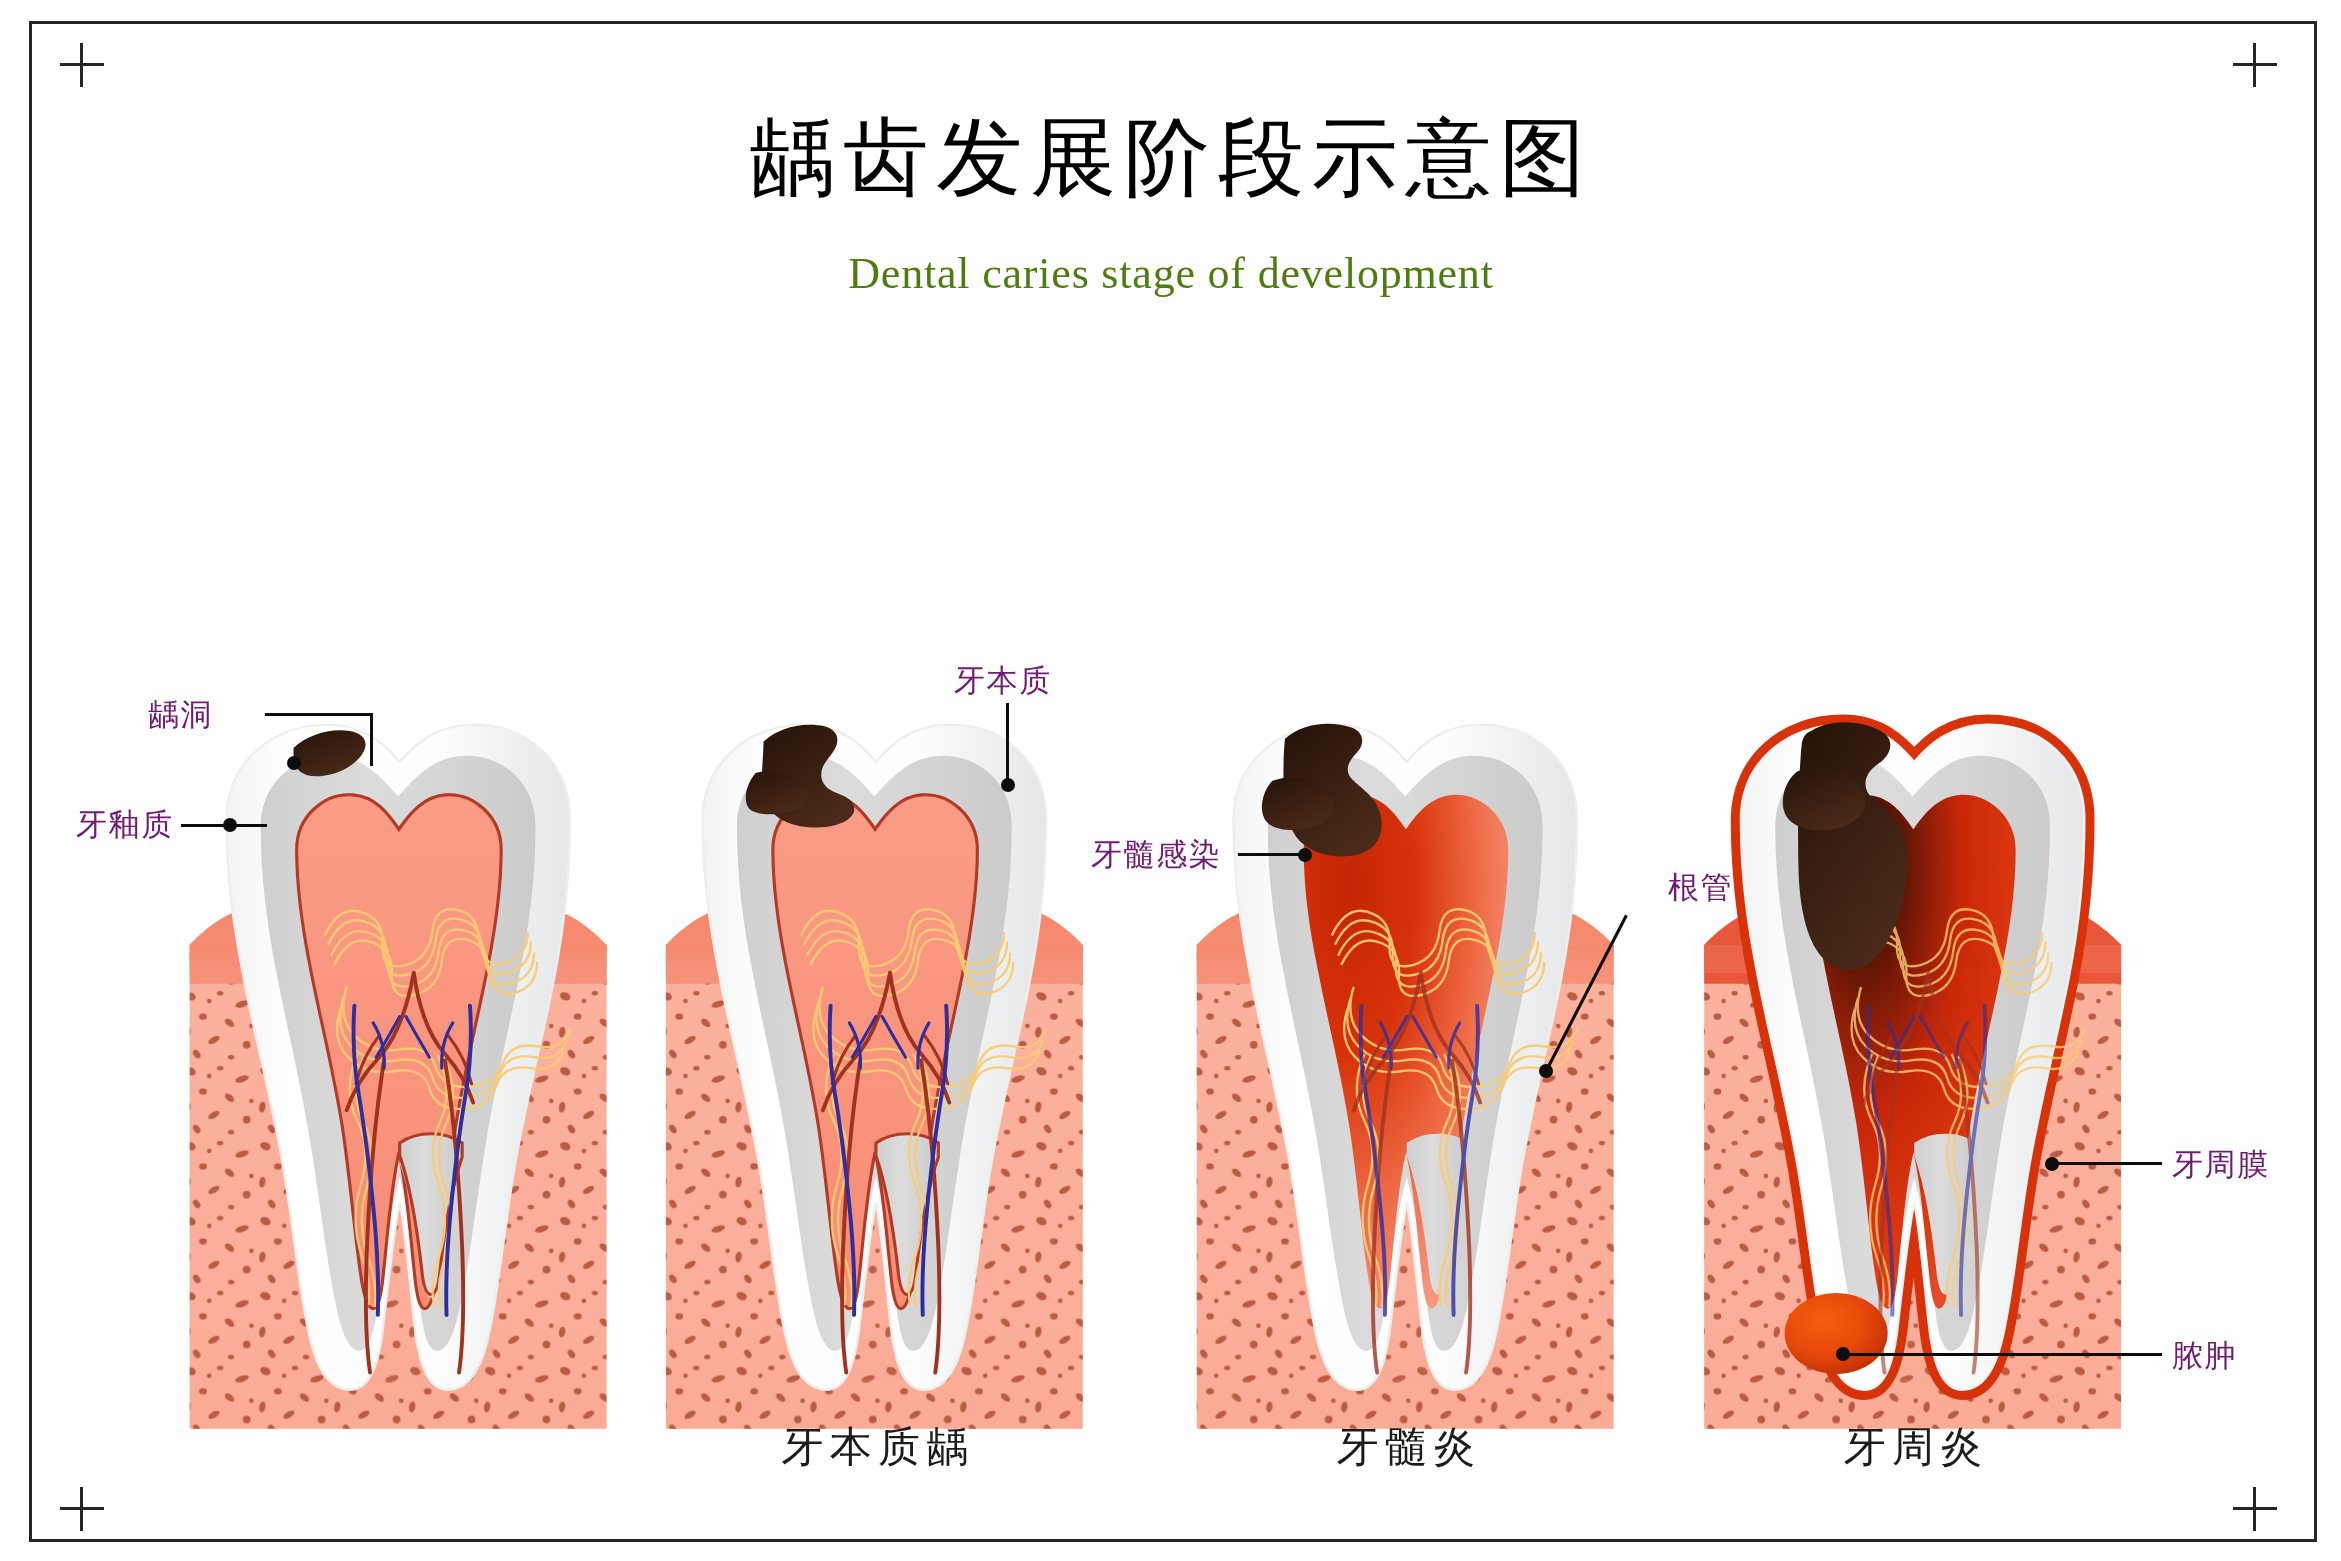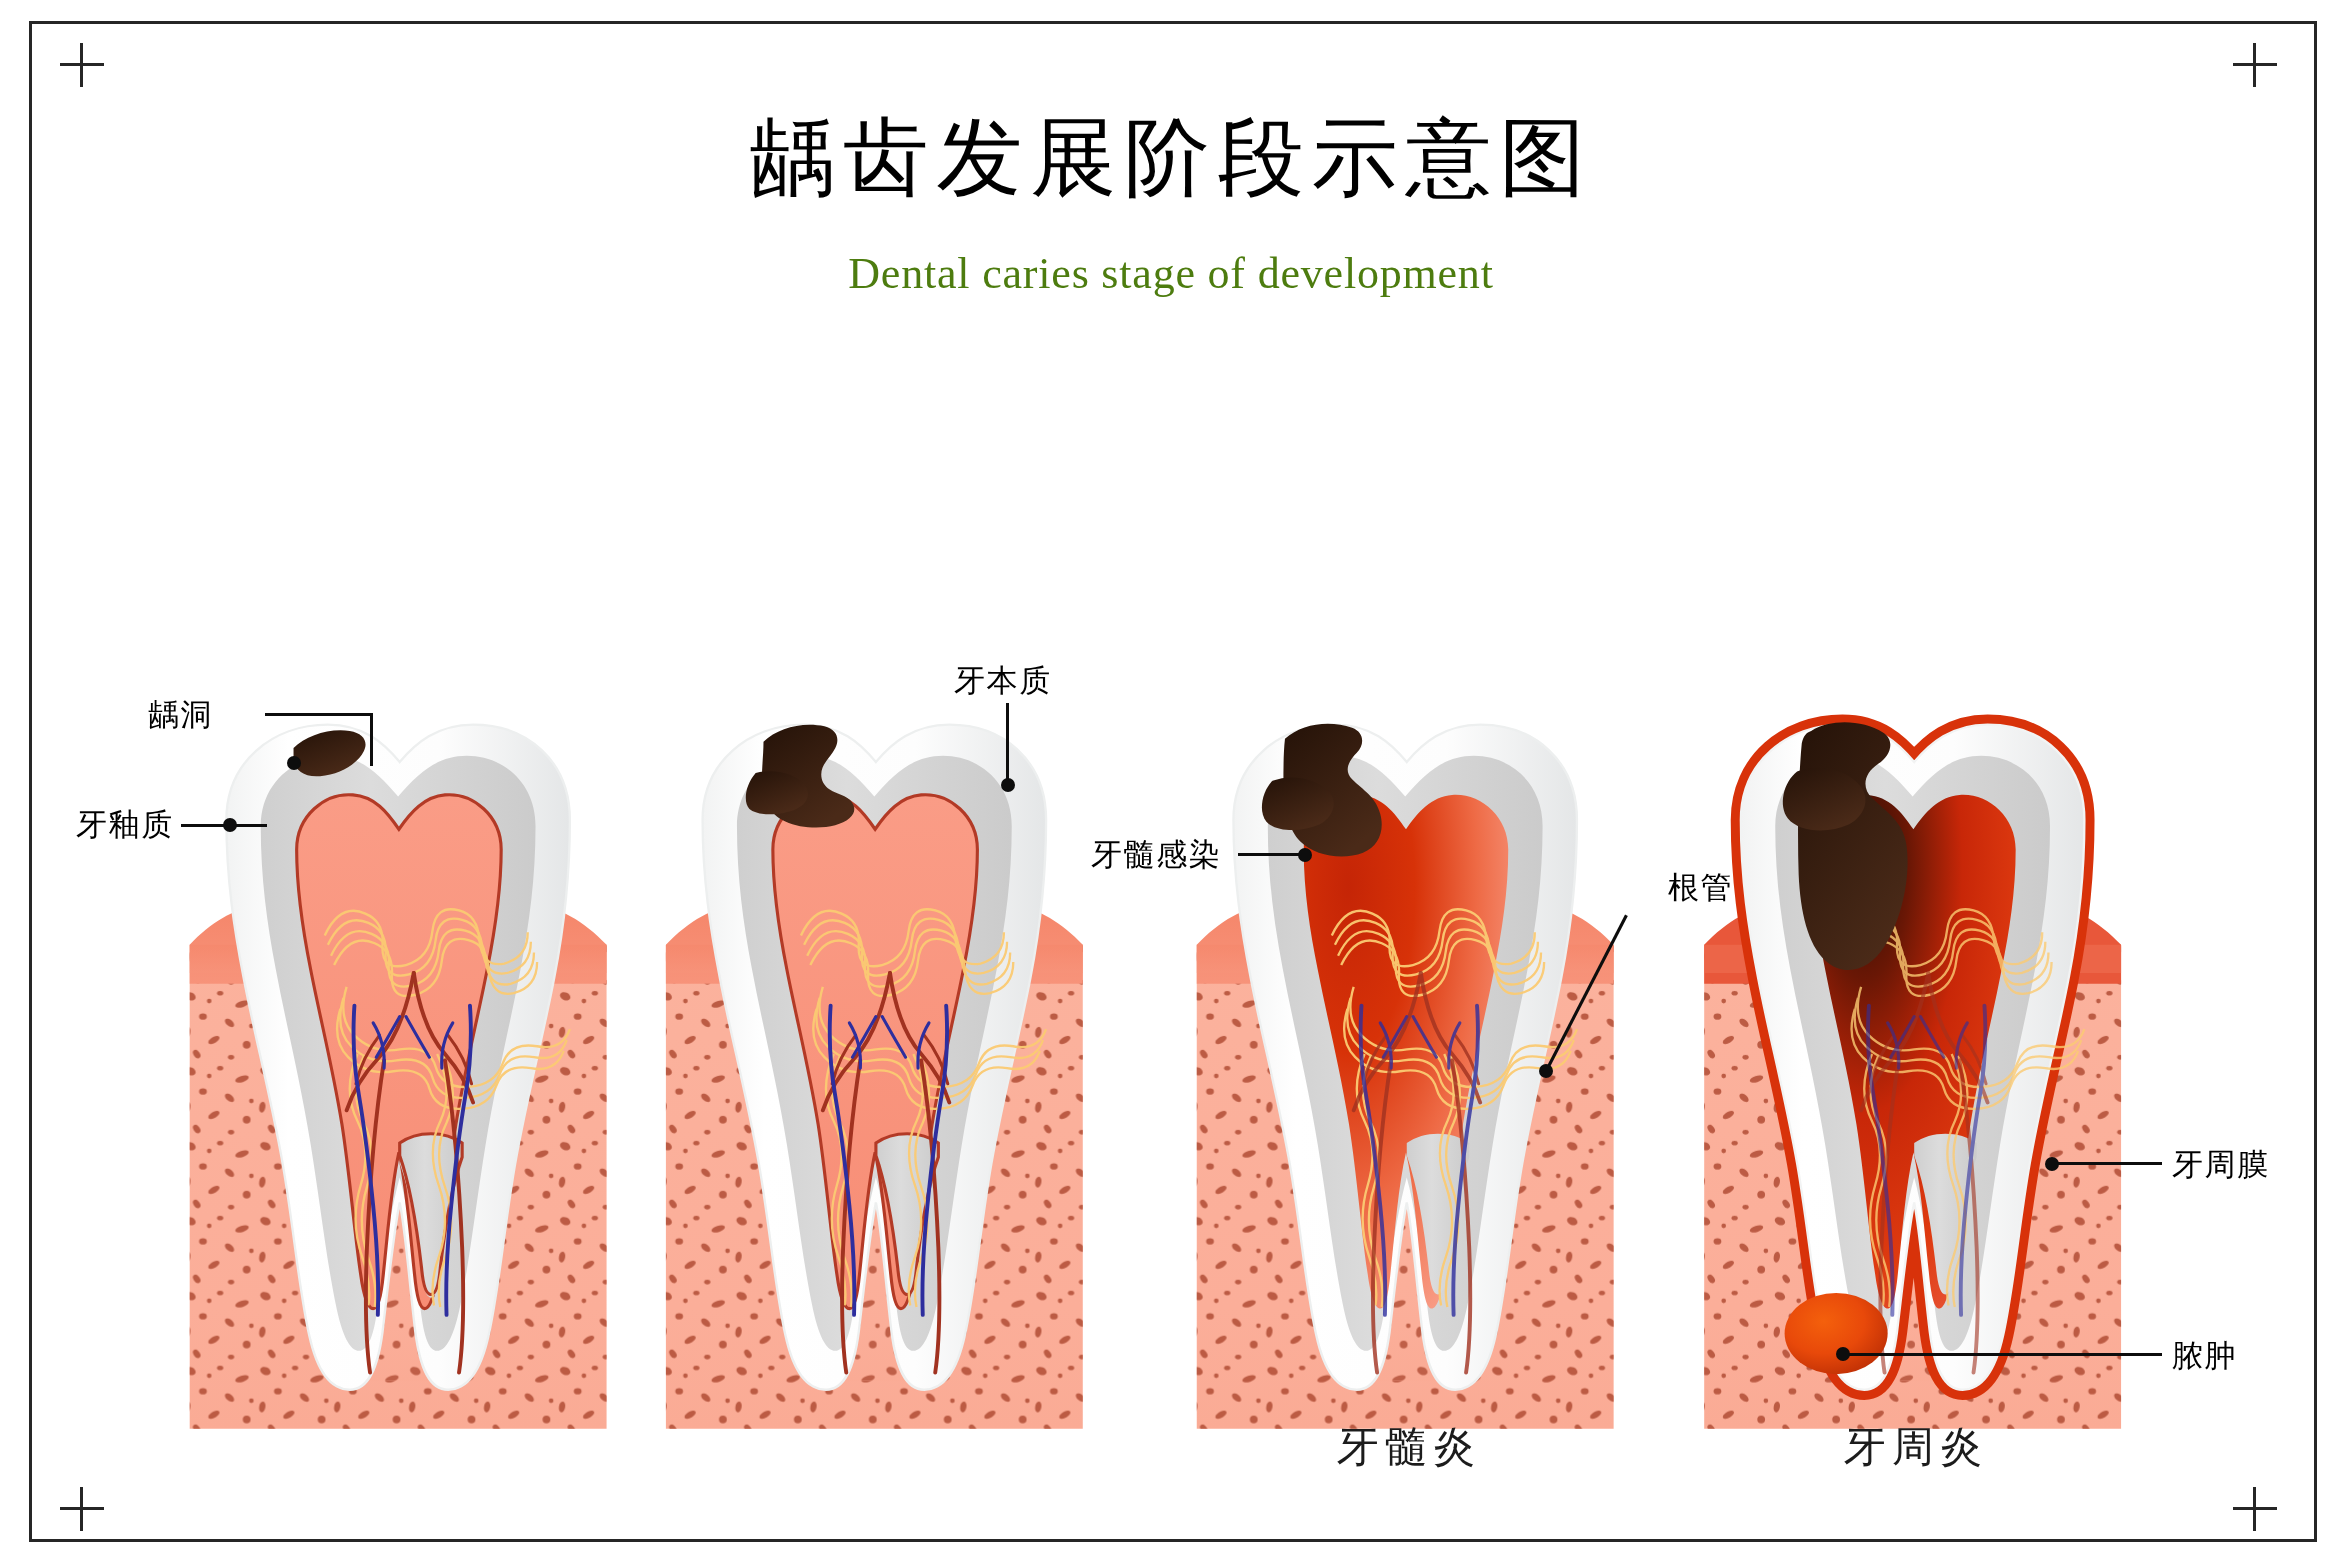--- a/index.html
+++ b/index.html
@@ -24,21 +24,21 @@
      font-size:86px;letter-spacing:7.8px;color:#000000;
      font-family:"Liberation Serif","DejaVu Serif",serif;font-weight:400;white-space:nowrap;}
   .title-en{position:absolute;left:0;right:0;top:248px;text-align:center;
      font-size:44px;color:#4d7c0f;letter-spacing:0.8px;
      font-family:"Liberation Serif","DejaVu Serif",serif;white-space:nowrap;}
   .caption{position:absolute;top:1419px;width:546px;text-align:center;
      font-size:42px;color:#1c1c1c;letter-spacing:6.2px;
      font-family:"Liberation Serif","DejaVu Serif",serif;white-space:nowrap;}
 
   
-  .lbl{position:absolute;font-size:31px;color:#000000;white-space:nowrap;
+  .lbl{position:absolute;font-size:31px;color:#701a75;white-space:nowrap;
        font-family:"Liberation Serif","DejaVu Serif",serif;letter-spacing:1.6px;}
   .lead{position:absolute;background:#0d0d0d;}
   .dot{position:absolute;width:14px;height:14px;border-radius:50%;background:#0d0d0d;}
 
   svg{display:block;}
 </style>
 </head>
 <body>
 
 <div id="root">
@@ -373,17 +373,18 @@
   <div class="dot" style="left:1539px;top:1064px;"></div>
 
   <div class="lbl" style="left:2172px;top:1144px;">牙周膜</div>
   <div class="lead" style="left:2053px;top:1162px;width:109px;height:3.1px;"></div>
   <div class="dot" style="left:2045px;top:1157px;"></div>
 
   <div class="lbl" style="left:2172px;top:1335px;">脓肿</div>
   <div class="lead" style="left:1842px;top:1353px;width:320px;height:3.1px;"></div>
   <div class="dot" style="left:1836px;top:1347px;"></div>
 
+  <div class="caption" style="left:605px;">牙本质龋</div>
   <div class="caption" style="left:1643px;">牙周炎</div>
   <div class="caption" style="left:1136px;">牙髓炎</div>
 
 </div>
 
 
 </body></html>

